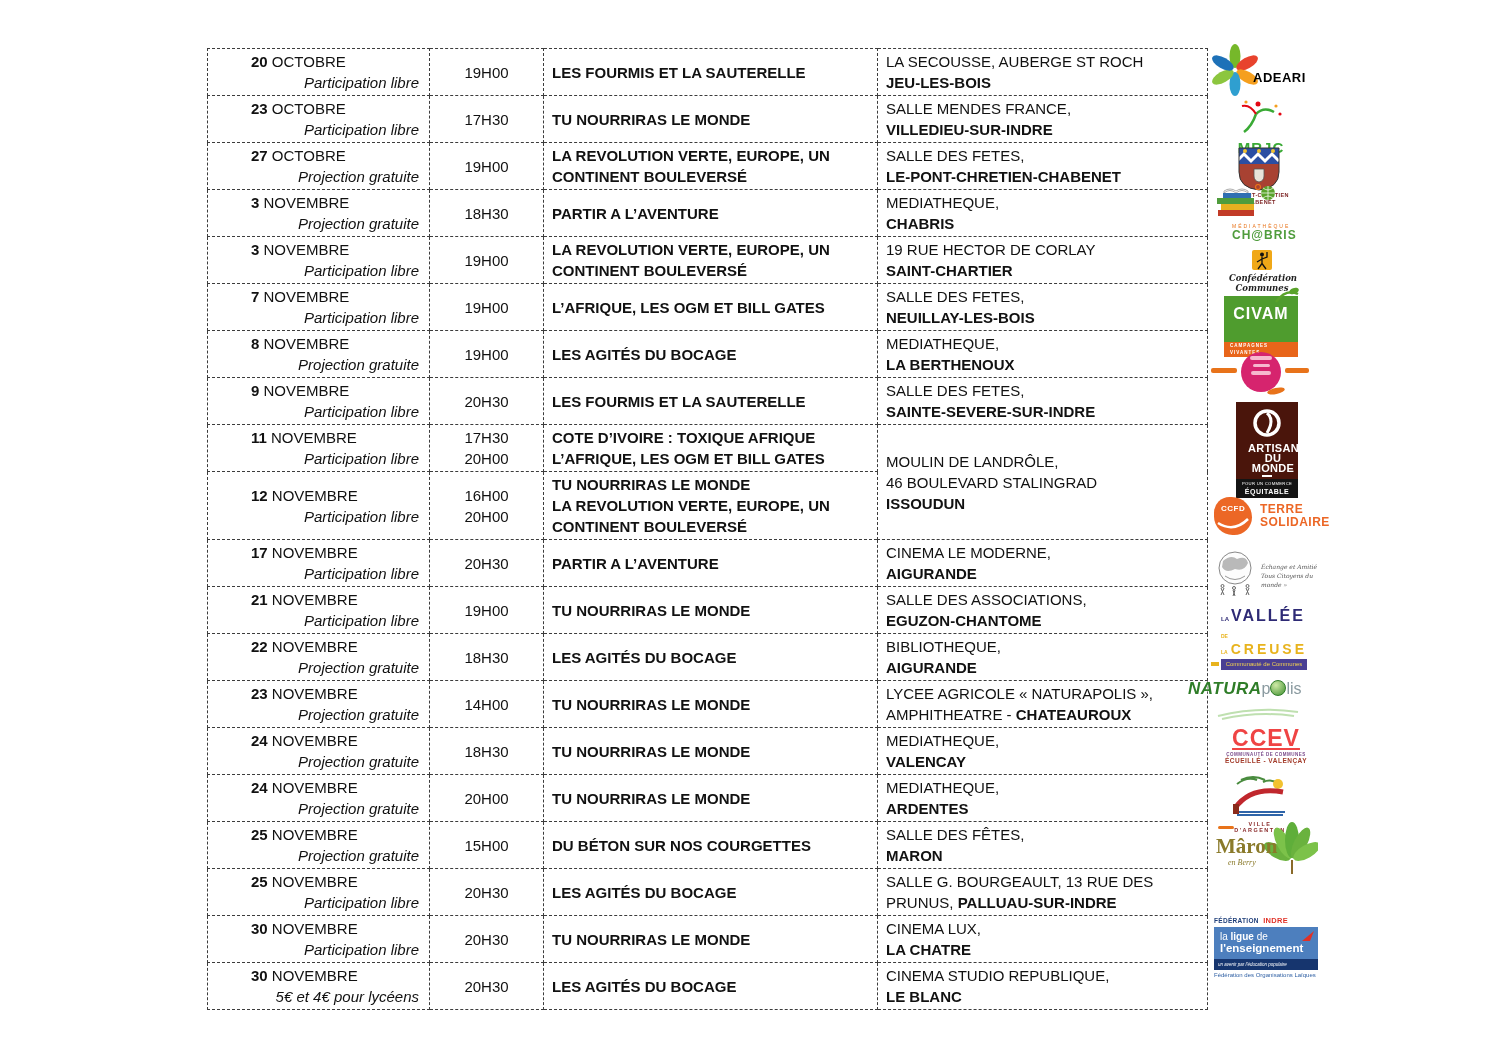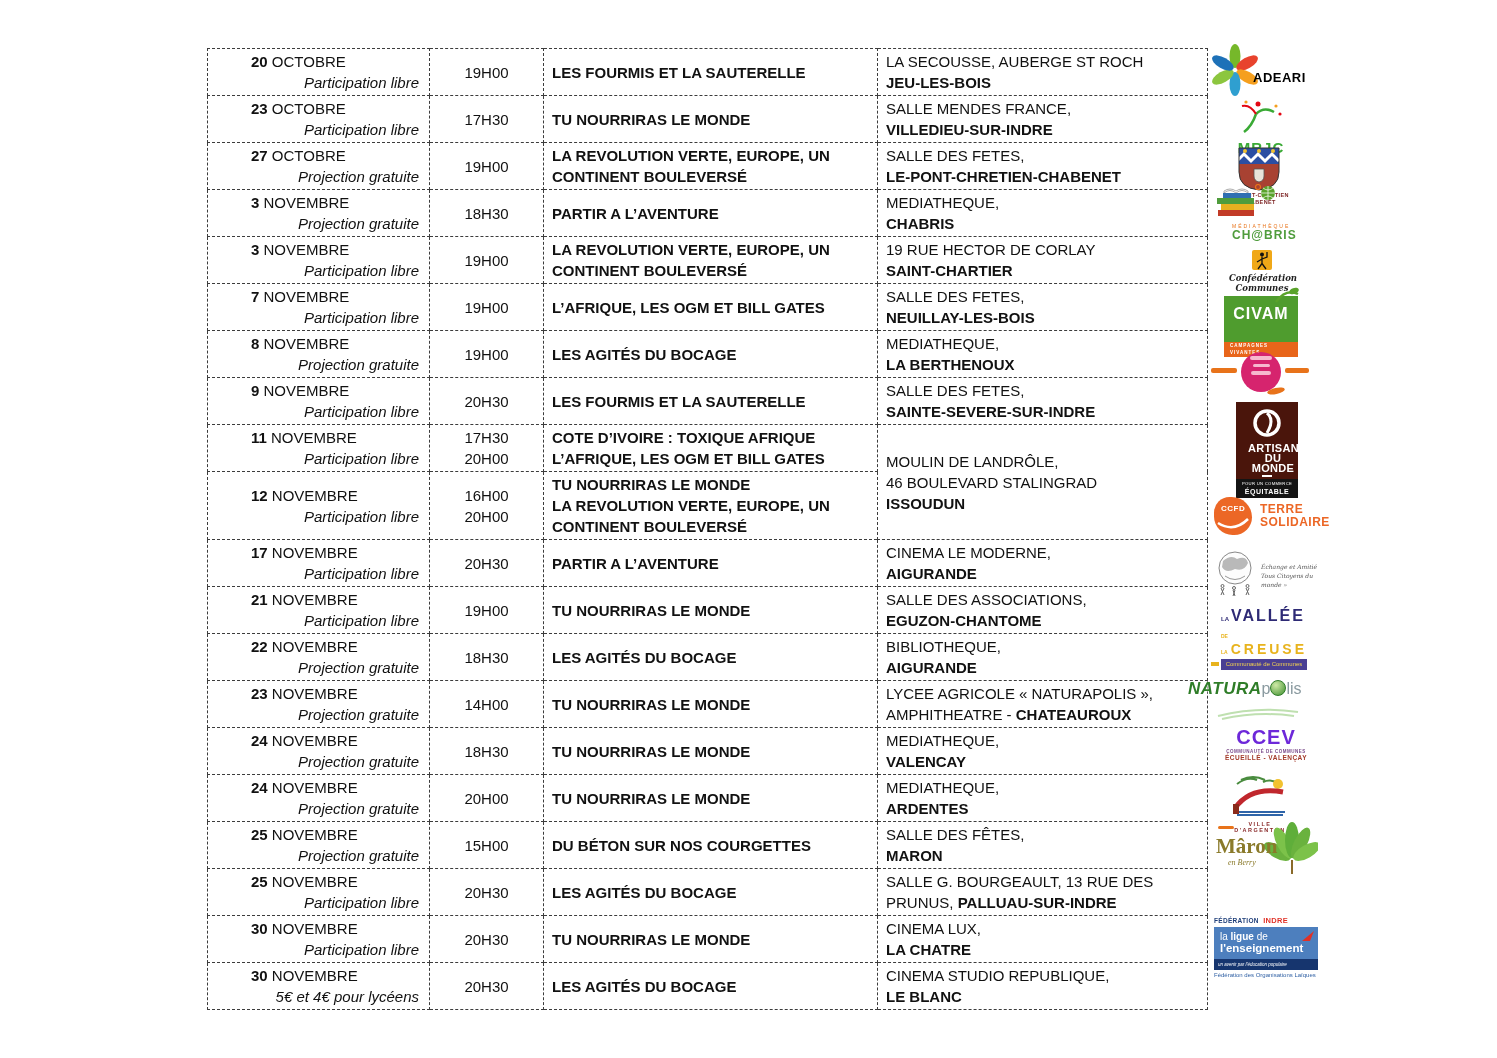--- a/index.html
+++ b/index.html
@@ -54,21 +54,21 @@
   .vc-band{position:relative;background:#4a3f93;color:#f5d34f;font-size:6px;height:11px;line-height:11px;
            text-align:center;margin-top:2px;}
   .vc-dash{position:absolute;left:-10px;top:3px;width:8px;height:4px;background:#e8b31d;}
   .np-row{position:relative;z-index:1;line-height:1;white-space:nowrap;}
   .np1{font-size:17px;font-weight:900;font-style:italic;color:#2f7d28;letter-spacing:.5px;
        text-shadow:0 0 2px #fff,0 0 2px #fff;}
   .np2,.np3{font-size:16px;color:#8a9aa0;}
   .np-globe{display:inline-block;width:14px;height:14px;border-radius:50%;position:relative;top:2px;
             background:radial-gradient(circle at 35% 30%,#cfeaa6,#3f8f2f);border:1px solid #2f7d28;}
   .np-swirl{position:absolute;left:28px;bottom:0;z-index:0;}
-  .ccev-acr{font-size:20px;font-weight:bold;color:#6d28d9;letter-spacing:1px;line-height:1;}
+  .ccev-acr{font-size:23px;font-weight:bold;color:#ef4444;letter-spacing:1px;line-height:1;text-decoration:underline;}
   .ccev-l1{font-size:4.5px;font-weight:bold;color:#7a4a8a;letter-spacing:.5px;margin-top:2px;}
   .ccev-l2{font-size:6.5px;font-weight:bold;color:#a33b2a;letter-spacing:.5px;}
   .arg-cap{font-size:5.5px;font-weight:bold;color:#8a2a2a;letter-spacing:1.5px;margin-top:1px;}
   .maron-name{position:absolute;left:0;top:16px;font-family:"Liberation Serif",serif;font-weight:bold;
               font-size:21px;color:#8a7a2a;z-index:1;}
   .maron-sub{position:absolute;left:12px;top:40px;font-family:"Liberation Serif",serif;font-style:italic;
              font-size:8px;color:#8a7a2a;z-index:1;}
   .maron-orange{position:absolute;left:2px;top:8px;width:16px;height:3px;background:#e8731a;border-radius:2px;}
   .lg-head{line-height:1;margin-bottom:1px;}
   .lg-h1{font-size:6.5px;font-weight:bold;color:#1f3f7a;letter-spacing:.3px;}

